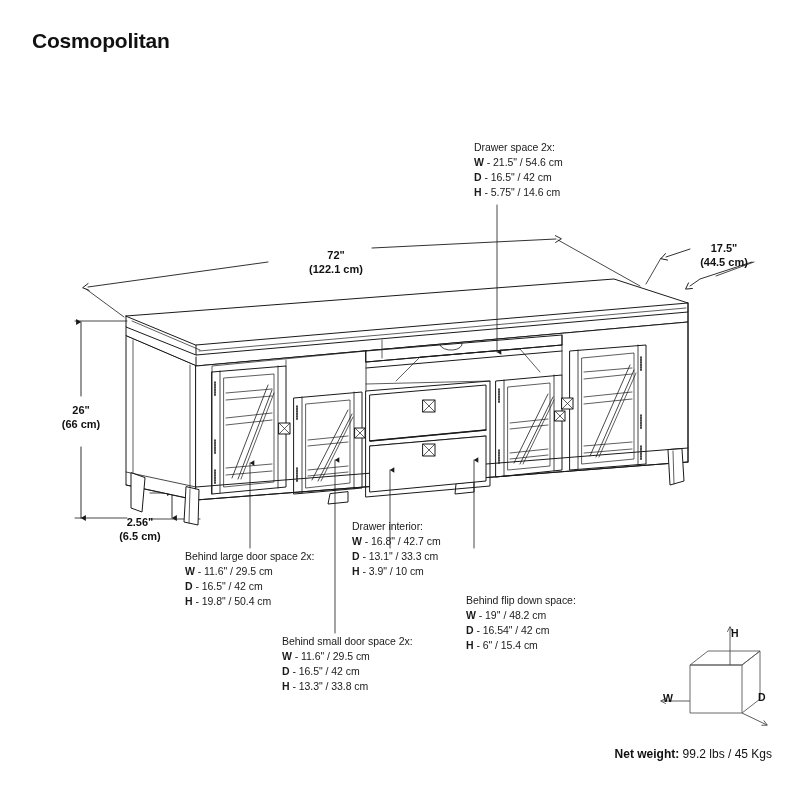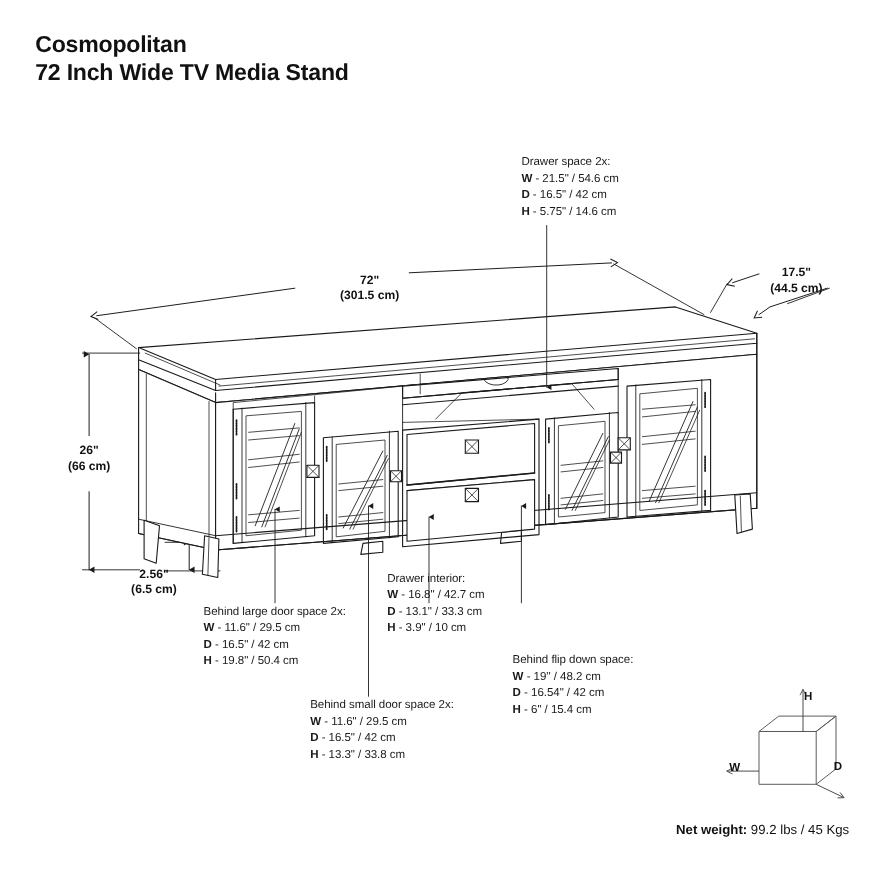--- a/index.html
+++ b/index.html
@@ -92,21 +92,20 @@
 
   svg { display: block; }
 </style>
 </head>
 <body>
 
 <div id="sheet">
 
   <div class="title-block">
     <div class="title-line">Cosmopolitan</div>
-    <div class="title-line">72 Inch Wide TV Media Stand</div>
   </div>
 
   <svg width="800" height="800" style="position:absolute;left:0;top:0;pointer-events:none;">
     <defs>
       <marker id="arwDown" markerWidth="9" markerHeight="9" refX="4.5" refY="7.6" orient="auto">
         <path d="M1.2,2.2 L4.5,7.8 L7.8,2.2 Z" fill="#1a1a1a"></path>
       </marker>
       <marker id="arwUp" markerWidth="9" markerHeight="9" refX="4.5" refY="1.4" orient="auto">
         <path d="M1.2,6.8 L4.5,1.2 L7.8,6.8 Z" fill="#1a1a1a"></path>
       </marker>
@@ -333,21 +332,21 @@
 
         <path d="M474,548 L474,460" marker-end="url(#arwUp)"></path>
 
         <path d="M335,633 L335,460" marker-end="url(#arwUp)"></path>
       </g>
     </g>
   </svg>
 
   <div class="dimtext" style="left:281px;top:248px;width:110px;">
     <div>72"</div>
-    <div>(301.5 cm)</div>
+    <div>(122.1 cm)</div>
   </div>
 
   <div class="dimtext" style="left:676px;top:241px;width:96px;">
     <div>17.5"</div>
     <div>(44.5 cm)</div>
   </div>
 
   <div class="dimtext" style="left:34px;top:403px;width:94px;">
     <div>26"</div>
     <div>(66 cm)</div>

